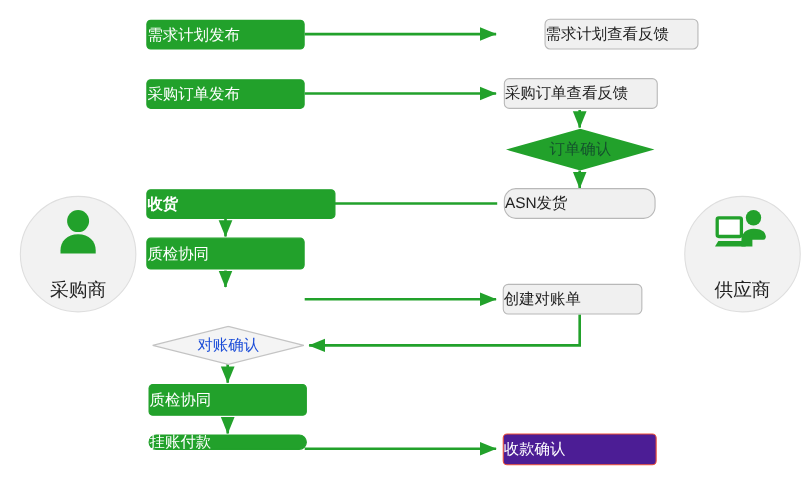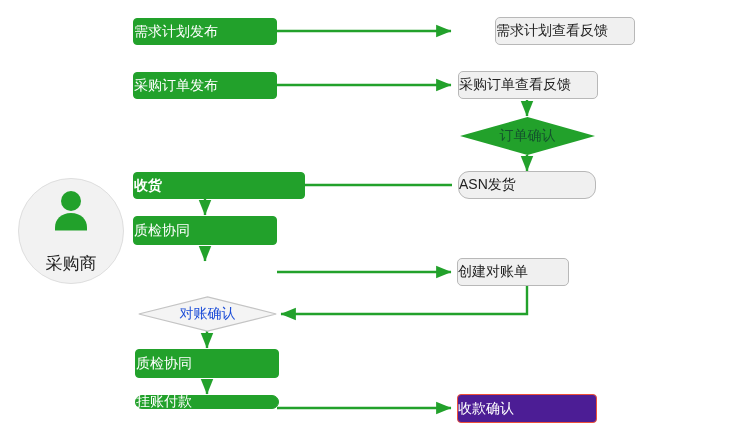--- a/index.html
+++ b/index.html
@@ -135,20 +135,32 @@
   <div class="actor" style="left:18px; top:178px;">
     <div class="glyph">
       <svg width="44" height="42" viewBox="0 0 44 42" xmlns="http://www.w3.org/2000/svg">
         <circle cx="22" cy="11" r="10" fill="#22a12b"></circle>
         <path d="M22 23c-10 0-16 6.5-16 14.5v3h32v-3C38 29.5 32 23 22 23z" fill="#22a12b"></path>
       </svg>
     </div>
     <div class="aname">采购商</div>
   </div>
 
+  <div class="actor" style="left:622px; top:178px;">
+    <div class="glyph">
+      <svg width="50" height="42" viewBox="0 0 50 42" xmlns="http://www.w3.org/2000/svg">
+        <rect x="2" y="8" width="22" height="17" rx="1.5" fill="#ffffff" stroke="#22a12b" stroke-width="3"></rect>
+        <path d="M3 29h22l3 5H0z" fill="#22a12b"></path>
+        <circle cx="35" cy="8" r="7" fill="#22a12b"></circle>
+        <path d="M35 18c-7 0-11 4.5-11 11v5h10v-8h12v-1c0-4.5-4-7-11-7z" fill="#22a12b"></path>
+        <rect x="31" y="23" width="15" height="5" rx="2" fill="#22a12b"></rect>
+      </svg>
+    </div>
+    <div class="aname">供应商</div>
+  </div>
 
   <div class="node box box-green" style="left:133px; top:18px; width:144px; height:27px;">
     <span>需求计划发布</span>
   </div>
 
   <div class="node box box-gray" style="left:457px; top:17px; width:140px; height:28px;margin-left:38px;">
     <span>需求计划查看反馈</span>
   </div>
 
   <div class="node box box-green" style="left:133px; top:72px; width:144px; height:27px;">
@@ -172,21 +184,21 @@
 
   <div class="node box box-green" style="left:133px; top:172px; width:172px; height:27px;font-weight:bold;">
     <span>收货</span>
   </div>
 
   <div class="node box box-green" style="left:133px; top:216px; width:144px; height:29px;">
     <span>质检协同</span>
   </div>
 
 
-  <div class="node box box-gray" style="left:457px; top:258px; width:112px; height:28px;">
+  <div class="node box box-gray" style="left:457px; top:258px; width:127px; height:28px;">
     <span>创建对账单</span>
   </div>
 
   <div class="diamond diamond-white" style="left:138px; top:296px; width:139px; height:36px;">
     <svg width="139" height="36" viewBox="0 0 139 36" xmlns="http://www.w3.org/2000/svg">
       <polygon points="69.5,0.8 138.2,18 69.5,35.2 0.8,18" fill="#f4f4f4" stroke="#c4c4c4" stroke-width="1.2"></polygon>
     </svg>
     <div class="dlabel">对账确认</div>
   </div>
 

